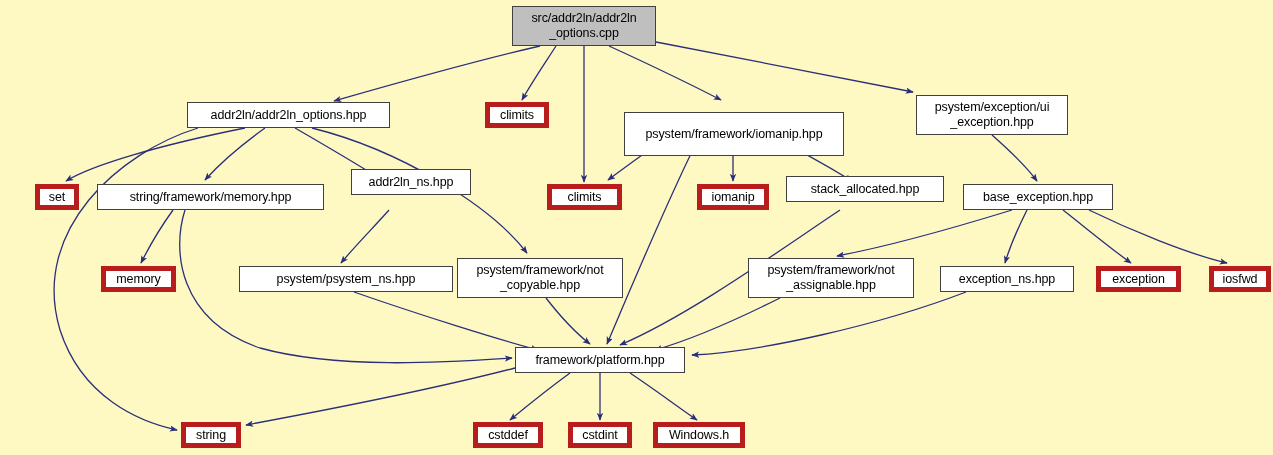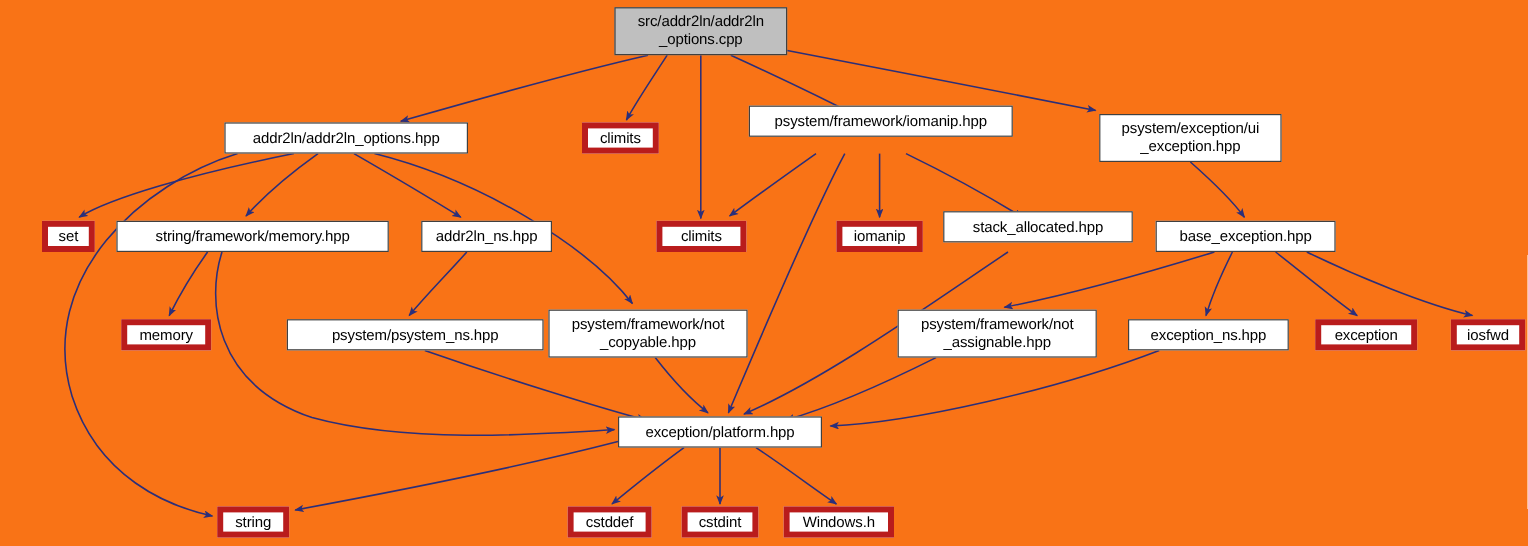--- a/index.html
+++ b/index.html
@@ -4,21 +4,21 @@
 <style>
   html, body {
     margin: 0;
     padding: 0;
     background: #ffffff;
   }
   #graph-root {
     position: relative;
     width: 1273px;
     height: 455px;
-    background: #f97316;
+    background: #fef9c3;
     font-family: "Liberation Sans", sans-serif;
   }
   svg.graph-canvas {
     position: absolute;
     top: 0;
     left: 0;
     width: 1273px;
     height: 455px;
     overflow: visible;
   }
@@ -99,38 +99,38 @@
         <path class="edge-path" d="M 570,373 C 548,389 527,406 510,420" marker-end="url(#arrow)"></path>
         <path class="edge-path" d="M 600,373 L 600,420" marker-end="url(#arrow)"></path>
         <path class="edge-path" d="M 630,373 C 654,389 678,407 697,420" marker-end="url(#arrow)"></path>
       </g>
   </svg>
   <div id="nodes-layer">
       <div class="node-box kind-root" style="left: 512px; top: 6px; width: 144px; height: 40px;">src/addr2ln/addr2ln
 _options.cpp</div>
       <div class="node-box kind-project" style="left: 187px; top: 102px; width: 203px; height: 26px;">addr2ln/addr2ln_options.hpp</div>
       <div class="node-box kind-system" style="left: 485px; top: 102px; width: 64px; height: 26px;">climits</div>
-      <div class="node-box kind-project" style="left: 624px; top: 88px; width: 220px; height: 26px;">psystem/framework/iomanip.hpp</div>
+      <div class="node-box kind-project" style="left: 624px; top: 112px; width: 220px; height: 44px;">psystem/framework/iomanip.hpp</div>
       <div class="node-box kind-project" style="left: 916px; top: 95px; width: 152px; height: 40px;">psystem/exception/ui
 _exception.hpp</div>
       <div class="node-box kind-system" style="left: 35px; top: 184px; width: 44px; height: 26px;">set</div>
       <div class="node-box kind-project" style="left: 97px; top: 184px; width: 227px; height: 26px;">string/framework/memory.hpp</div>
-      <div class="node-box kind-project" style="left: 351px; top: 184px; width: 109px; height: 26px;">addr2ln_ns.hpp</div>
+      <div class="node-box kind-project" style="left: 351px; top: 169px; width: 120px; height: 26px;">addr2ln_ns.hpp</div>
       <div class="node-box kind-system" style="left: 547px; top: 184px; width: 75px; height: 26px;">climits</div>
       <div class="node-box kind-system" style="left: 697px; top: 184px; width: 72px; height: 26px;">iomanip</div>
       <div class="node-box kind-project" style="left: 786px; top: 176px; width: 158px; height: 26px;">stack_allocated.hpp</div>
       <div class="node-box kind-project" style="left: 963px; top: 184px; width: 150px; height: 26px;">base_exception.hpp</div>
       <div class="node-box kind-system" style="left: 101px; top: 266px; width: 75px; height: 26px;">memory</div>
       <div class="node-box kind-project" style="left: 239px; top: 266px; width: 214px; height: 26px;">psystem/psystem_ns.hpp</div>
       <div class="node-box kind-project" style="left: 457px; top: 258px; width: 166px; height: 40px;">psystem/framework/not
 _copyable.hpp</div>
       <div class="node-box kind-project" style="left: 748px; top: 258px; width: 166px; height: 40px;">psystem/framework/not
 _assignable.hpp</div>
       <div class="node-box kind-project" style="left: 940px; top: 266px; width: 134px; height: 26px;">exception_ns.hpp</div>
       <div class="node-box kind-system" style="left: 1096px; top: 266px; width: 85px; height: 26px;">exception</div>
       <div class="node-box kind-system" style="left: 1209px; top: 266px; width: 62px; height: 26px;">iosfwd</div>
-      <div class="node-box kind-project" style="left: 515px; top: 347px; width: 170px; height: 26px;">exception/platform.hpp</div>
+      <div class="node-box kind-project" style="left: 515px; top: 347px; width: 170px; height: 26px;">framework/platform.hpp</div>
       <div class="node-box kind-system" style="left: 181px; top: 422px; width: 60px; height: 26px;">string</div>
       <div class="node-box kind-system" style="left: 473px; top: 422px; width: 70px; height: 26px;">cstddef</div>
       <div class="node-box kind-system" style="left: 568px; top: 422px; width: 64px; height: 26px;">cstdint</div>
       <div class="node-box kind-system" style="left: 653px; top: 422px; width: 92px; height: 26px;">Windows.h</div>
     </div>
 </div>
 
 </body></html>

